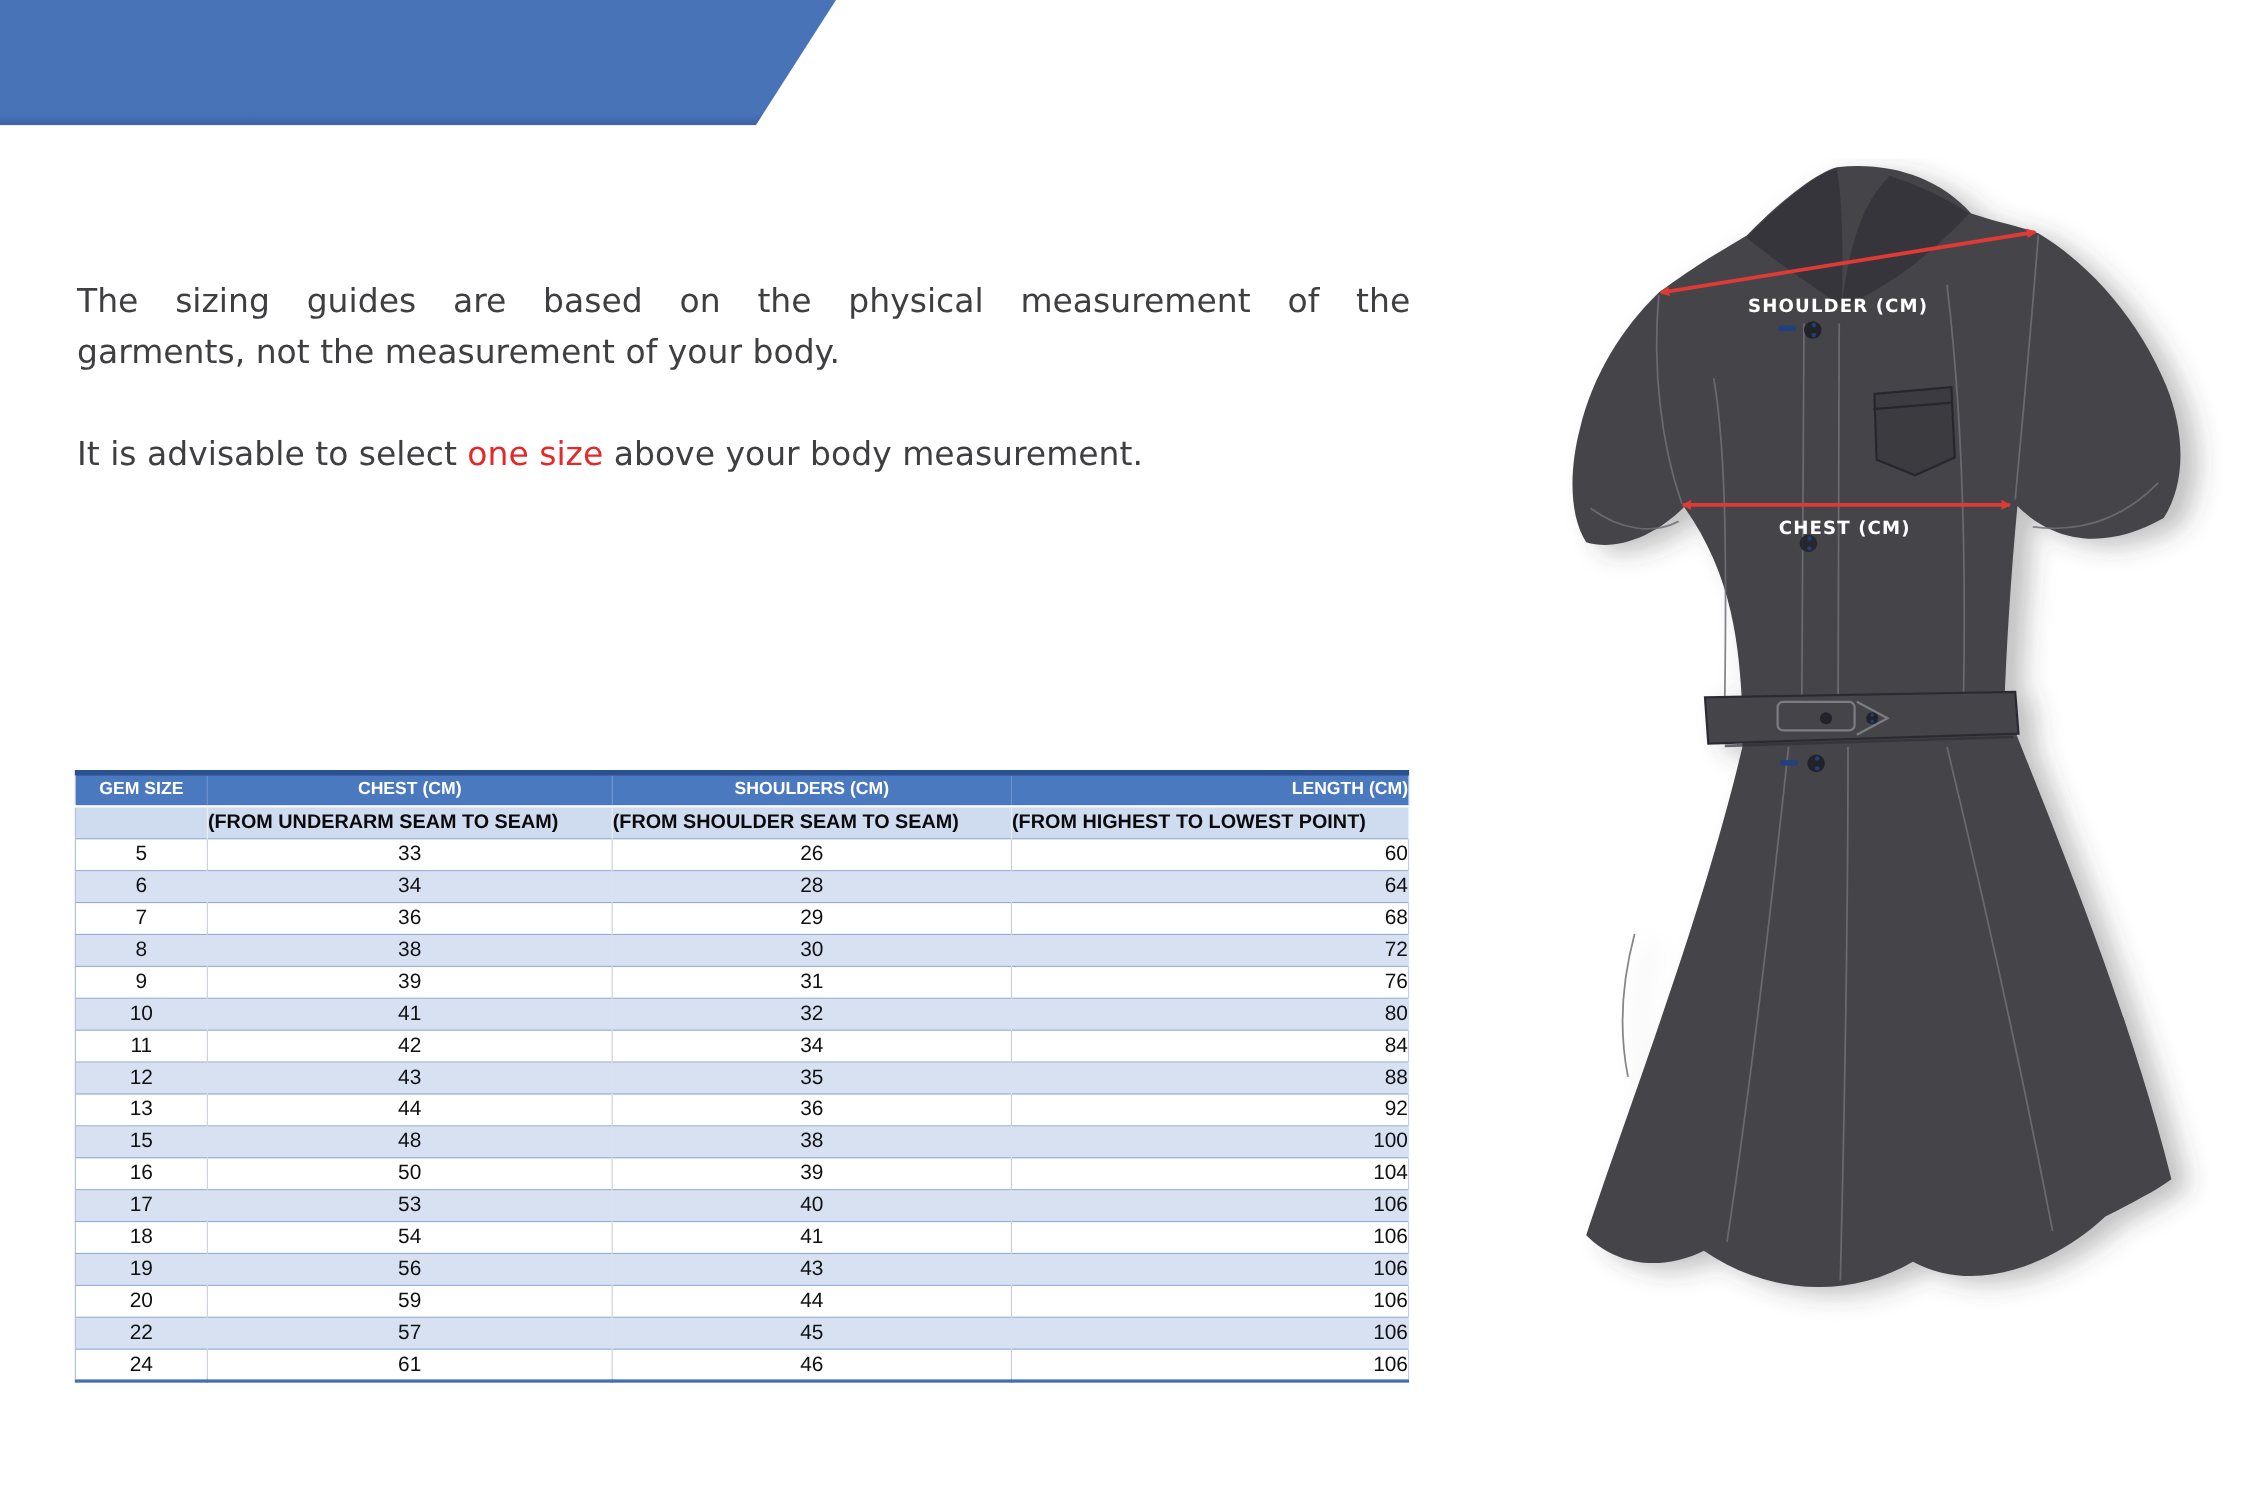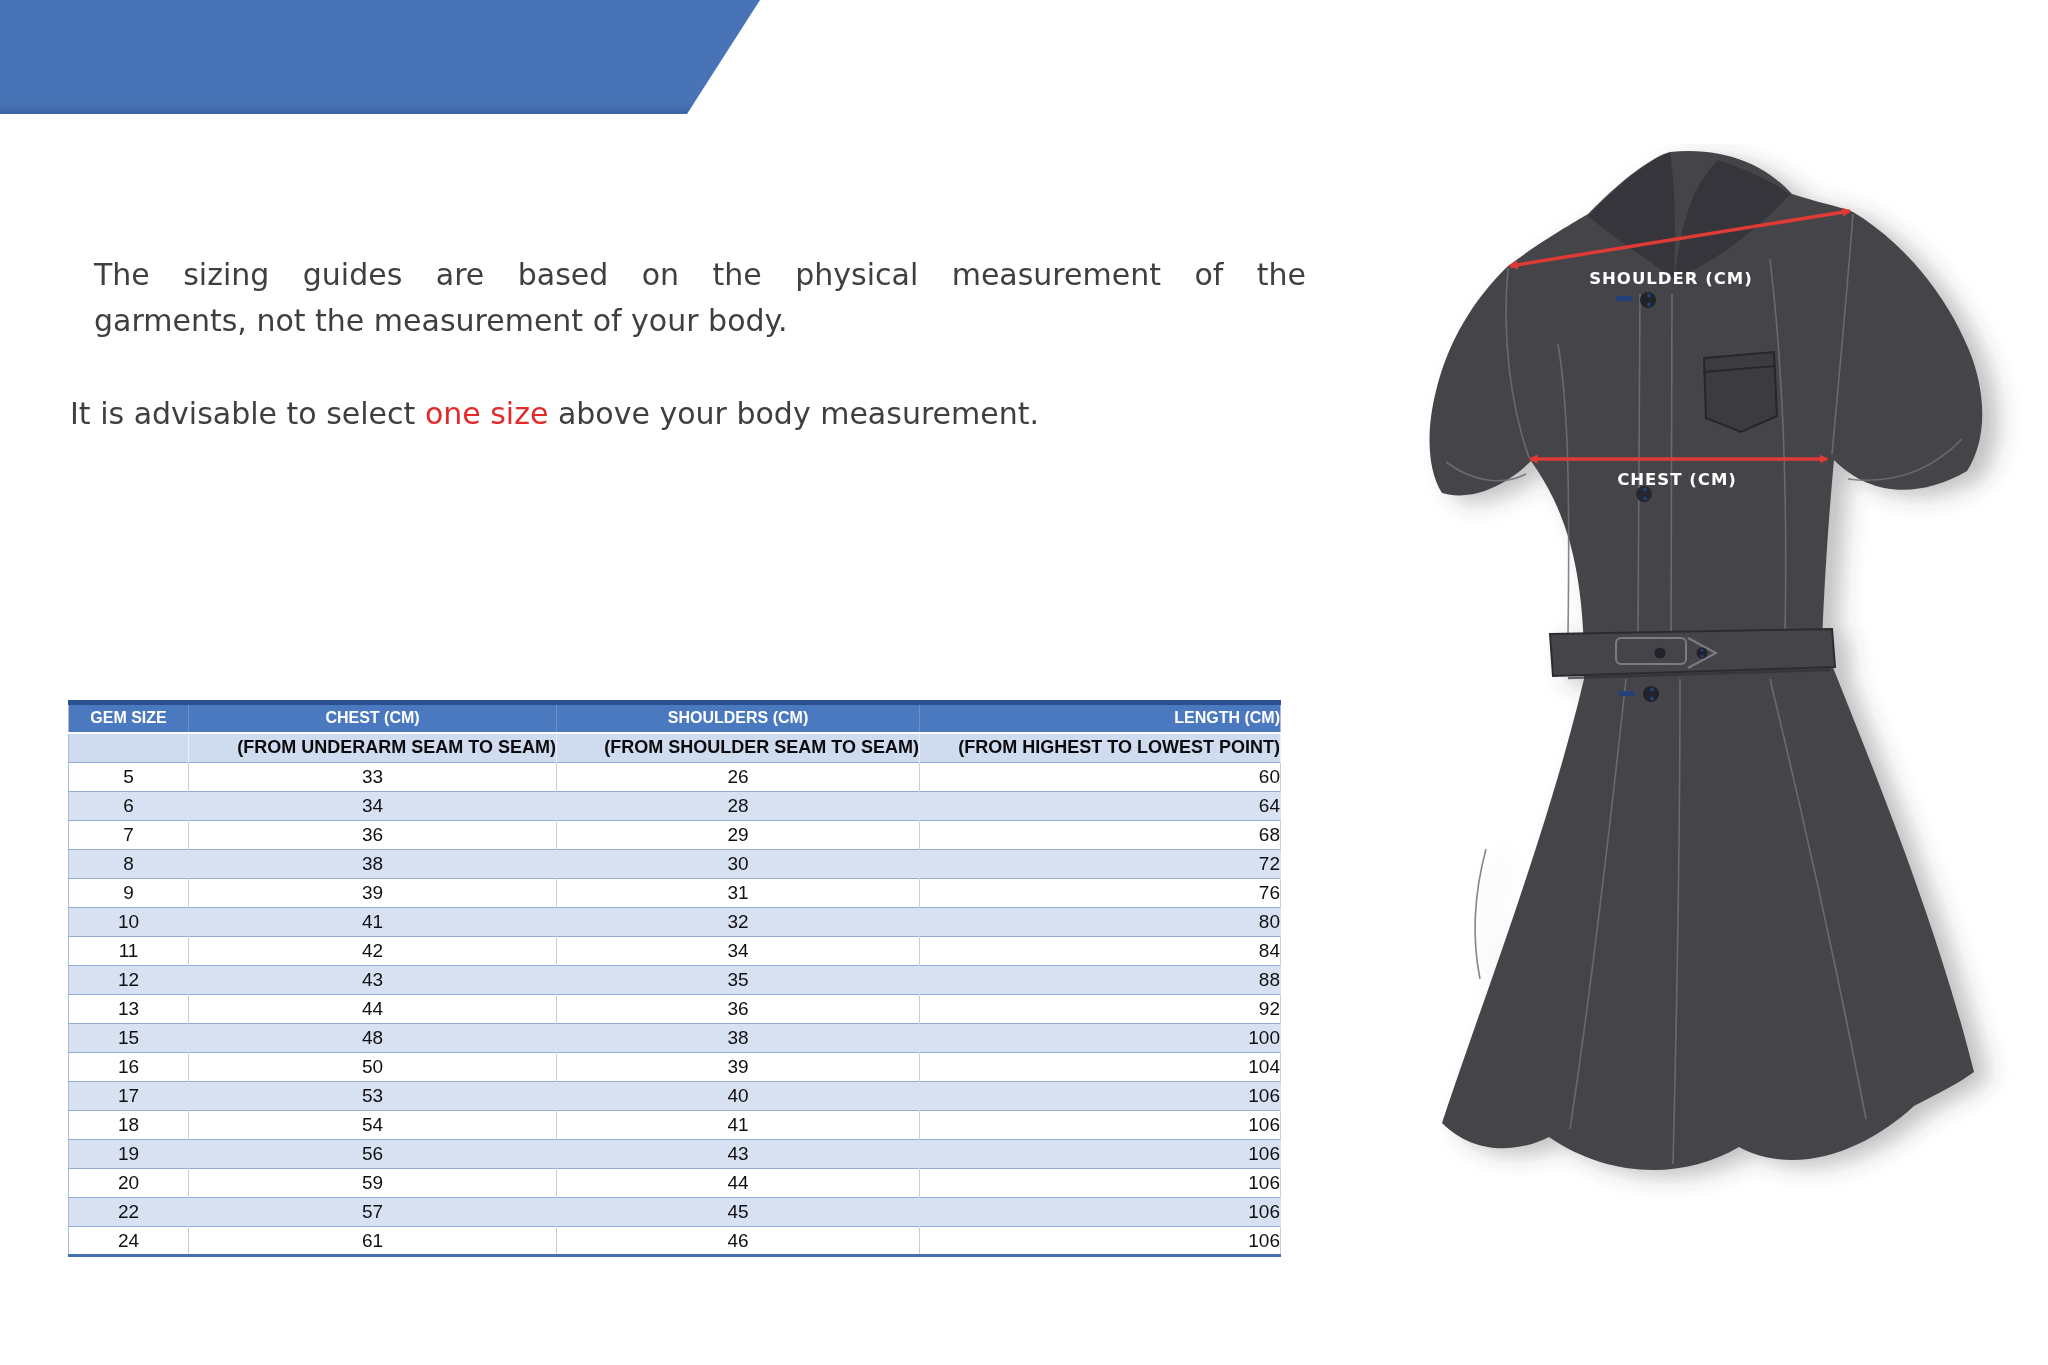--- a/index.html
+++ b/index.html
@@ -17,36 +17,36 @@
   .banner{position:absolute;left:0;top:0;width:760px;height:114px;
           background:linear-gradient(180deg,var(--banner_blue) 0 90%,#3c63a4 100%);
           clip-path:polygon(0 0,760px 0,687px 114px,0 114px);}
   .banner-title{position:absolute;left:72px;top:50%;
           transform:translateY(-52%) scaleX(0.78);transform-origin:left center;
           font-family:"DejaVu Sans", sans-serif;font-weight:bold;font-size:64px;
           color:#ffffff;letter-spacing:1px;white-space:nowrap;}
 
   
   .intro{position:absolute;left:70px;top:252px;width:1212px;color:var(--text_dark);
-         font-size:30px;font-weight:500;line-height:46px;margin-left:24px;}
+         font-size:30px;font-weight:500;line-height:46px;}
   .intro .j{text-align:justify;text-align-last:justify;}
   .advice{position:absolute;left:70px;top:396px;width:1400px;color:var(--text_dark);
           font-size:30px;font-weight:400;white-space:nowrap;}
   .advice .hl{color:var(--accent_red);}
 
   
   .size-table{position:absolute;left:68px;top:700px;width:1212px;border-collapse:collapse;
           font-family:"Liberation Sans", sans-serif;table-layout:fixed;
           border-top:5px solid #2b5191;border-bottom:3px solid #466fb2;
           border-left:1px solid #a9bcdd;border-right:1px solid #a9bcdd;}
   .size-table th{height:30px;background:var(--header_blue);color:#ffffff;
           font-size:16px;font-weight:bold;text-align:center;vertical-align:middle;
           border-right:1px solid #6c92cc;}
   .size-table tr.sub td{height:30px;background:var(--subheader_blue);color:#0b0b0d;
-          font-size:18px;font-weight:bold;text-align:right;vertical-align:middle;
+          font-size:18px;font-weight:bold;text-align:left;vertical-align:middle;
           border-top:2px solid #ffffff;border-right:1px solid #e9eff8;}
   .size-table tbody td{height:29px;font-size:19px;color:#101012;text-align:center;
           vertical-align:middle;}
   .size-table tbody tr{border-top:1px solid #92abd6;}
   .size-table tbody tr:nth-child(odd) td{background:#ffffff;border-right:1px solid #c8cedb;}
   .size-table tbody tr:nth-child(even) td{background:var(--row_alt_blue);border-right:1px solid var(--row_alt_blue);}
   .size-table th:last-child,.size-table td:last-child{border-right:none;text-align:right;}
 
   
   .dress-wrap{position:absolute;left:1418px;top:144px;width:602px;height:1074px;text-decoration:underline;}

